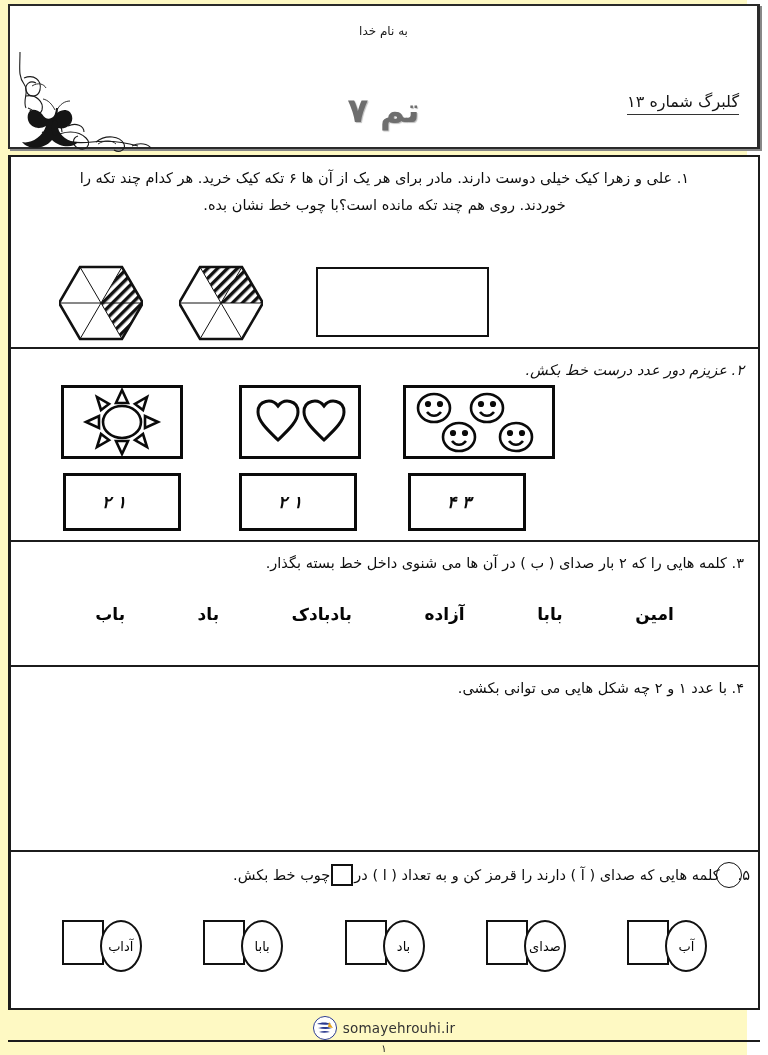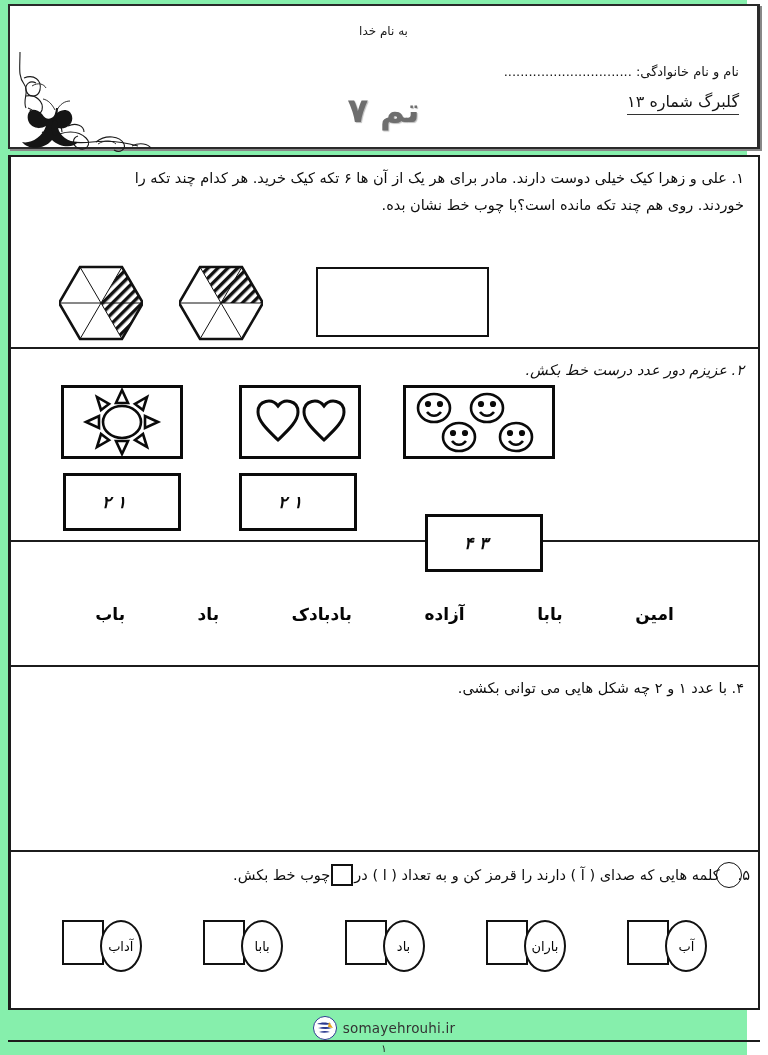--- a/index.html
+++ b/index.html
@@ -2,21 +2,21 @@
 <html><head>
 <meta charset="utf-8">
 <style>
   * { box-sizing: border-box; margin: 0; padding: 0; }
   html, body {
     width: 768px; height: 1055px;
     background: #ffffff;
     font-family: "DejaVu Sans", "Liberation Sans", sans-serif;
     overflow: hidden;
   }
-  #page { position: relative; width: 747px; height: 1055px; background:#86efac; }
+  #page { position: relative; width: 747px; height: 1055px; background:#fef9c3; }
 
   
   .header-box {
     position: absolute;
     left: 8px; top: 4px; width: 752px; height: 145px;
     border: 2px solid #2a2a2a;
     border-right-width: 3px;
     box-shadow: 2px 2px 0 #888;
     background: #fff;
   }
@@ -63,21 +63,21 @@
     background: #fff;
   }
   .qsec { position: relative; width: 100%; border-bottom: 2px solid #1c1c1c; }
   .qsec.last { border-bottom: none; }
   .qtext {
     direction: rtl; text-align: right;
     font-size: 14.5px; line-height: 1.85;
     color: #0d0d0d;
     padding: 8px 14px 2px 14px;
   }
-  .qtext.two-line { padding-bottom: 6px; }
+  .qtext.two-line { padding-bottom: 6px; text-align: center; }
 
   
   .q1 { height: 192px; }
   .q1 .shapes {
     position: absolute; left: 0; top: 108px; width: 100%; height: 80px;
   }
   .hexwrap { position: absolute; }
   .rect-answer {
     position: absolute; left: 305px; top: 2px;
     width: 173px; height: 70px;
@@ -186,21 +186,20 @@
 </style>
 </head>
 <body>
 
 <div id="page">
 
   <div class="header-box">
 
     <div class="bismillah">به نام خدا</div>
 
-    <div class="name-line">نام و نام خانوادگی: ...............................</div>
 
     <div class="sheet-line">گلبرگ شماره ۱۳</div>
 
     <div class="theme-title">تم ۷</div>
 
     <svg class="corner-deco" viewBox="0 0 140 112">
       <g stroke="#1a1a1a" fill="none" stroke-width="1.1">
         <path d="M8 2 C8 18 6 26 12 34 C18 42 10 50 14 58"></path>
         <path d="M12 28 C22 24 30 30 28 40 C26 48 16 48 14 40 C13 34 18 30 24 33"></path>
         <path d="M14 46 C24 44 32 52 30 60 C28 66 20 66 18 60"></path>
@@ -350,24 +349,25 @@
               <circle cx="104" cy="45" r="1.8" fill="#0a0a0a"></circle>
               <circle cx="116" cy="45" r="1.8" fill="#0a0a0a"></circle>
               <path d="M103 53 C107 58 113 58 117 53"></path>
             </g>
           </g>
         </svg>
       </div>
 
       <div class="num-box" style="left:52px; width:118px; height:58px;">۱    ۲</div>
       <div class="num-box" style="left:228px; width:118px; height:58px;">۱    ۲</div>
-      <div class="num-box" style="left:414px; width:118px; height:58px;margin-top:41px;">۳    ۴</div>
+      <div class="num-box" style="left:397px; width:118px; height:58px;">۳    ۴</div>
     </div>
 
     <div class="qsec q3">
+      <div class="qtext">۳. کلمه هایی را که ۲ بار صدای ( ب ) در آن ها می شنوی داخل خط بسته بگذار.</div>
       <div class="wordrow">
         <span>امین</span>
         <span>بابا</span>
         <span>آزاده</span>
         <span>بادبادک</span>
         <span>باد</span>
         <span>باب</span>
       </div>
     </div>
 
@@ -384,21 +384,21 @@
         <span class="inline-square"></span>
         <span>چوب خط بکش.</span>
       </div>
 
       <div class="pairrow">
         <div class="pair">
           <div class="oval">آب</div>
           <div class="ansbox"></div>
         </div>
         <div class="pair">
-          <div class="oval">باران</div>
+          <div class="oval">صدای</div>
           <div class="ansbox"></div>
         </div>
         <div class="pair">
           <div class="oval">باد</div>
           <div class="ansbox"></div>
         </div>
         <div class="pair">
           <div class="oval">بابا</div>
           <div class="ansbox"></div>
         </div>

